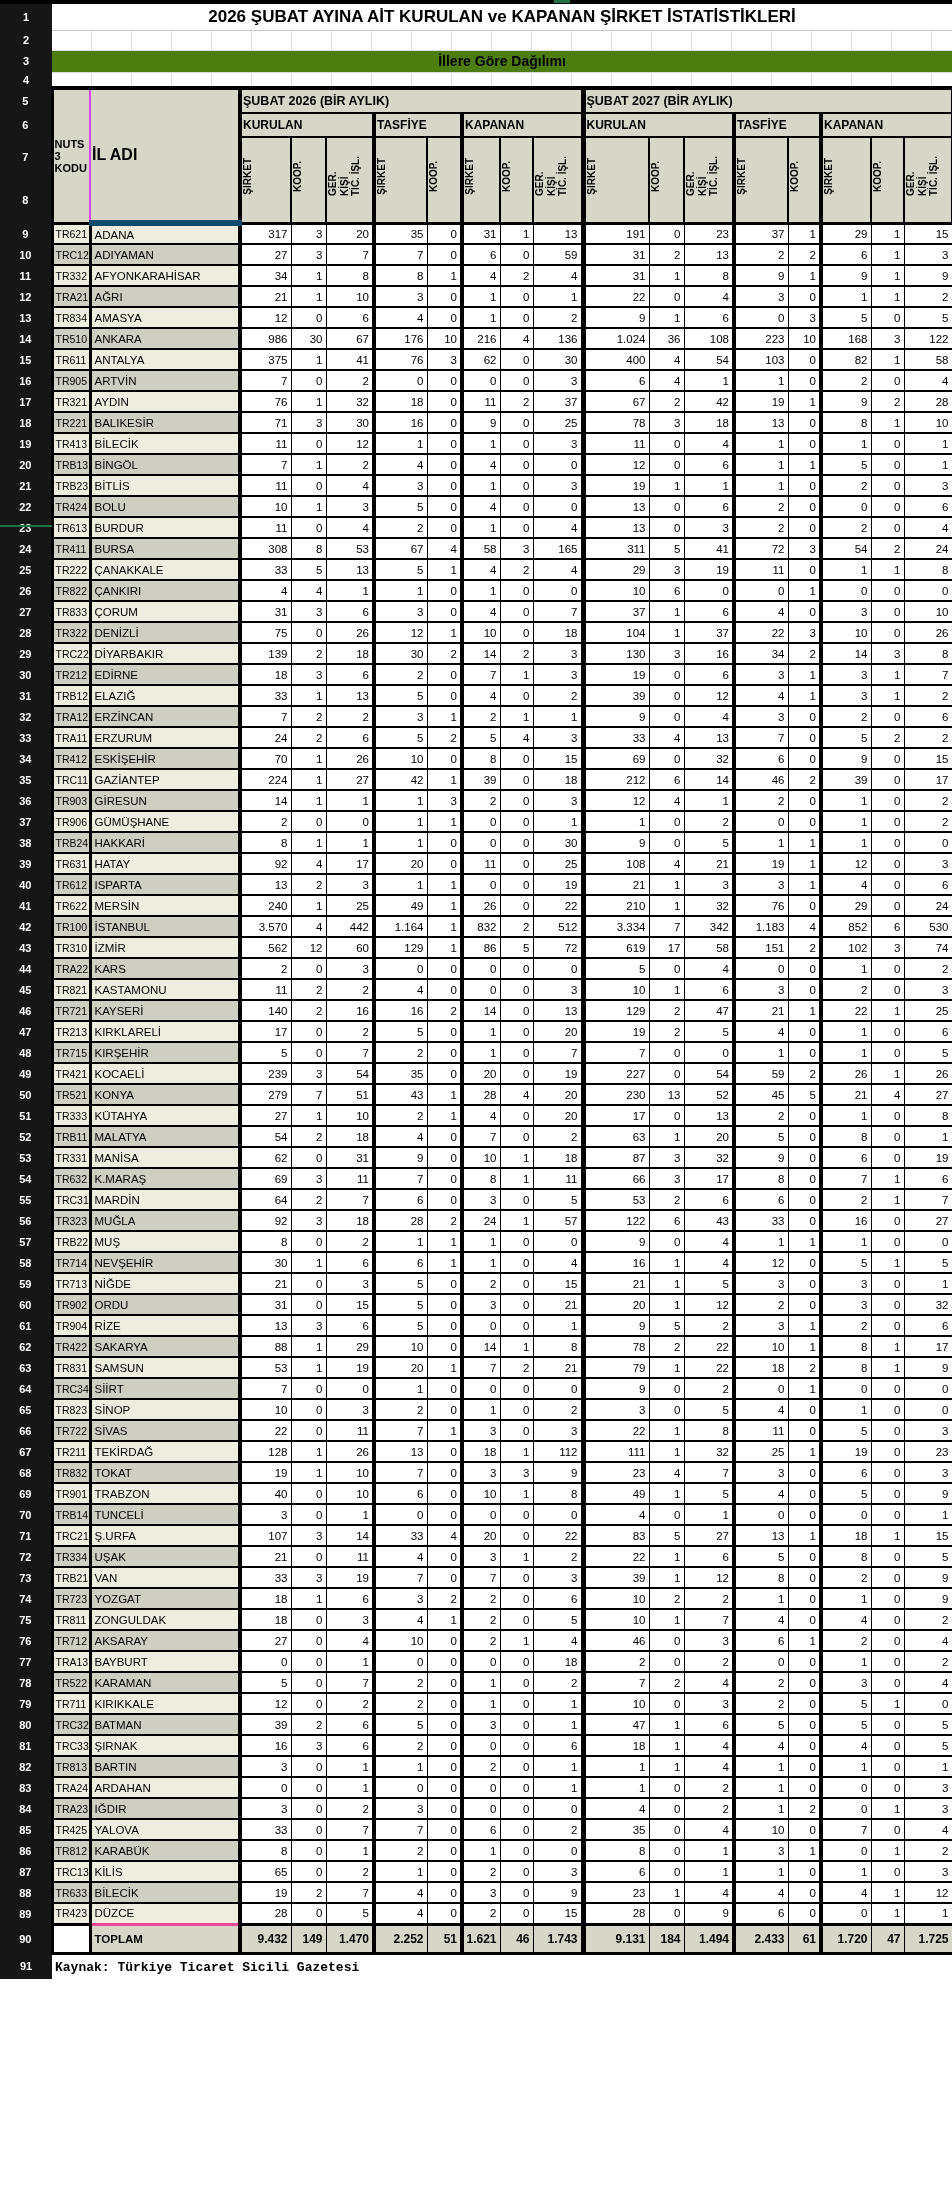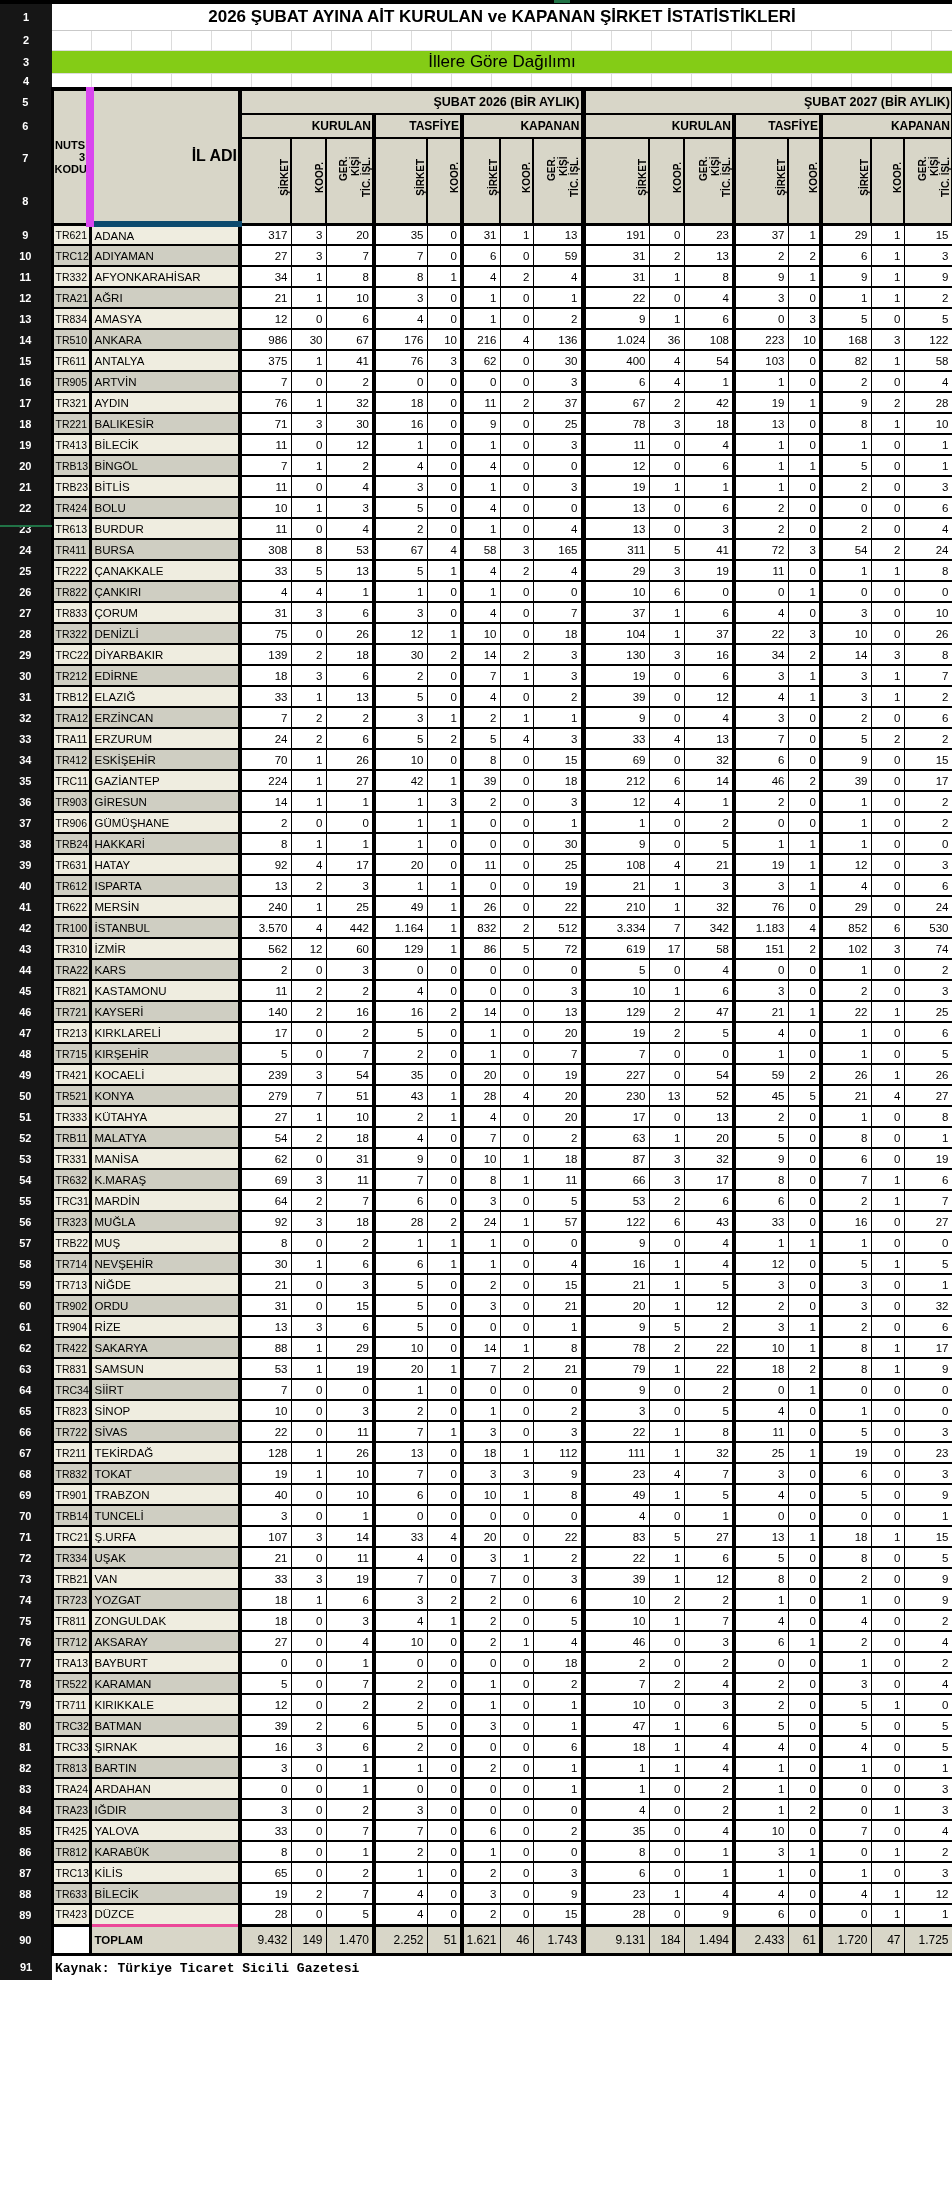--- a/index.html
+++ b/index.html
@@ -4,43 +4,43 @@
 <style>
   html,body{margin:0;padding:0;background:#fff;font-family:"Liberation Sans",sans-serif;}
   .sheet{position:relative;width:952px;border-top:4px solid #000;}
   table{border-collapse:collapse;table-layout:fixed;width:952px;}
   td{overflow:hidden;white-space:nowrap;box-sizing:border-box;}
   
   .gut{background:#161616;color:#fff;font-weight:700;font-size:11px;text-align:center;padding:0;}
   
   .title-cell{background:#fff;text-align:center;font-weight:700;font-size:17px;border-bottom:1px solid #c9c9c9;}
   .spacer{background:repeating-linear-gradient(90deg,#fff 0 39px,#dcdcdc 39px 40px);border-bottom:1px solid #dcdcdc;}
-  .subtitle-cell{background:#84cc16;text-align:center;font-weight:400;font-size:17px;border-bottom:1px solid #dcdcdc;}
+  .subtitle-cell{background:#4d7c0f;text-align:center;font-weight:700;font-size:14px;border-bottom:1px solid #dcdcdc;}
   
-  .hd{background:#d8d6c8;border:2px solid #000;text-align:right;font-weight:700;vertical-align:middle;}
+  .hd{background:#d8d6c8;border:2px solid #000;text-align:left;font-weight:700;vertical-align:middle;}
   .hd-top{border-top:4px solid #000;}
   .hd-group{font-size:12.5px;}
   .hd-sub{font-size:12px;}
-  .hd-nuts{font-size:11px;white-space:pre-line;border-left:3px solid #000;border-right:8px solid #d946ef;border-bottom:3px solid #000;}
+  .hd-nuts{font-size:11px;white-space:pre-line;border-left:3px solid #000;border-right:2px solid #d946ef;border-bottom:3px solid #000;}
   .hd-il{font-size:16px;border-right:4px solid #000;border-bottom:6px solid #0c4a6e;}
   .hd-rot{border-bottom:3px solid #000;padding:2px 0 5px 0;}
   .rot{display:inline-block;writing-mode:vertical-rl;transform:rotate(180deg);font-size:10px;font-weight:700;line-height:1.15;white-space:pre-line;max-height:82px;}
   
   .drow td{height:21px;}
   .nuts{background:#efede0;font-size:10.5px;padding-left:2px;border-left:3px solid #000;border-right:3px solid #000;border-bottom:2px solid #000;}
   .il{background:#efede0;font-size:11.5px;padding-left:3px;border-right:4px solid #000;border-bottom:2px solid #000;}
   .alt .nuts,.alt .il{background:#cfcec2;}
   .num{background:#fff;border:1px solid #000;border-bottom-width:2px;text-align:right;padding:0 3px 0 0;font-size:11.5px;}
   .gl{border-left-width:4px !important;}
   .yl{border-left-width:5px !important;}
   
   .trow td{height:29px;}
   .tot-nuts{background:#fff;border-left:3px solid #000;border-right:3px solid #000;border-top:3px solid #000;border-bottom:3px solid #000;}
   .tot-label{background:#d8d6c8;font-weight:700;font-size:11.5px;padding-left:3px;border-right:4px solid #000;border-top:3px solid #ec4899;border-bottom:3px solid #000;vertical-align:middle;}
-  .tot-num{background:#d8d6c8;font-weight:400;font-size:12px;text-align:right;padding:0 3px 0 0;border:1px solid #000;border-top:3px solid #000;border-bottom:3px solid #000;vertical-align:middle;}
+  .tot-num{background:#d8d6c8;font-weight:700;font-size:12px;text-align:right;padding:0 3px 0 0;border:1px solid #000;border-top:3px solid #000;border-bottom:3px solid #000;vertical-align:middle;}
   
   .source-cell{background:#fff;font-weight:700;font-size:13px;padding:4px 0 2px 3px;font-family:Liberation Mono, monospace;}
   
   .tick{position:absolute;background:#217346;}
 </style>
 </head>
 <body>
 
 <div class="sheet">
   <div class="tick" style="left:554px;top:-4px;width:16px;height:3px;"></div>

